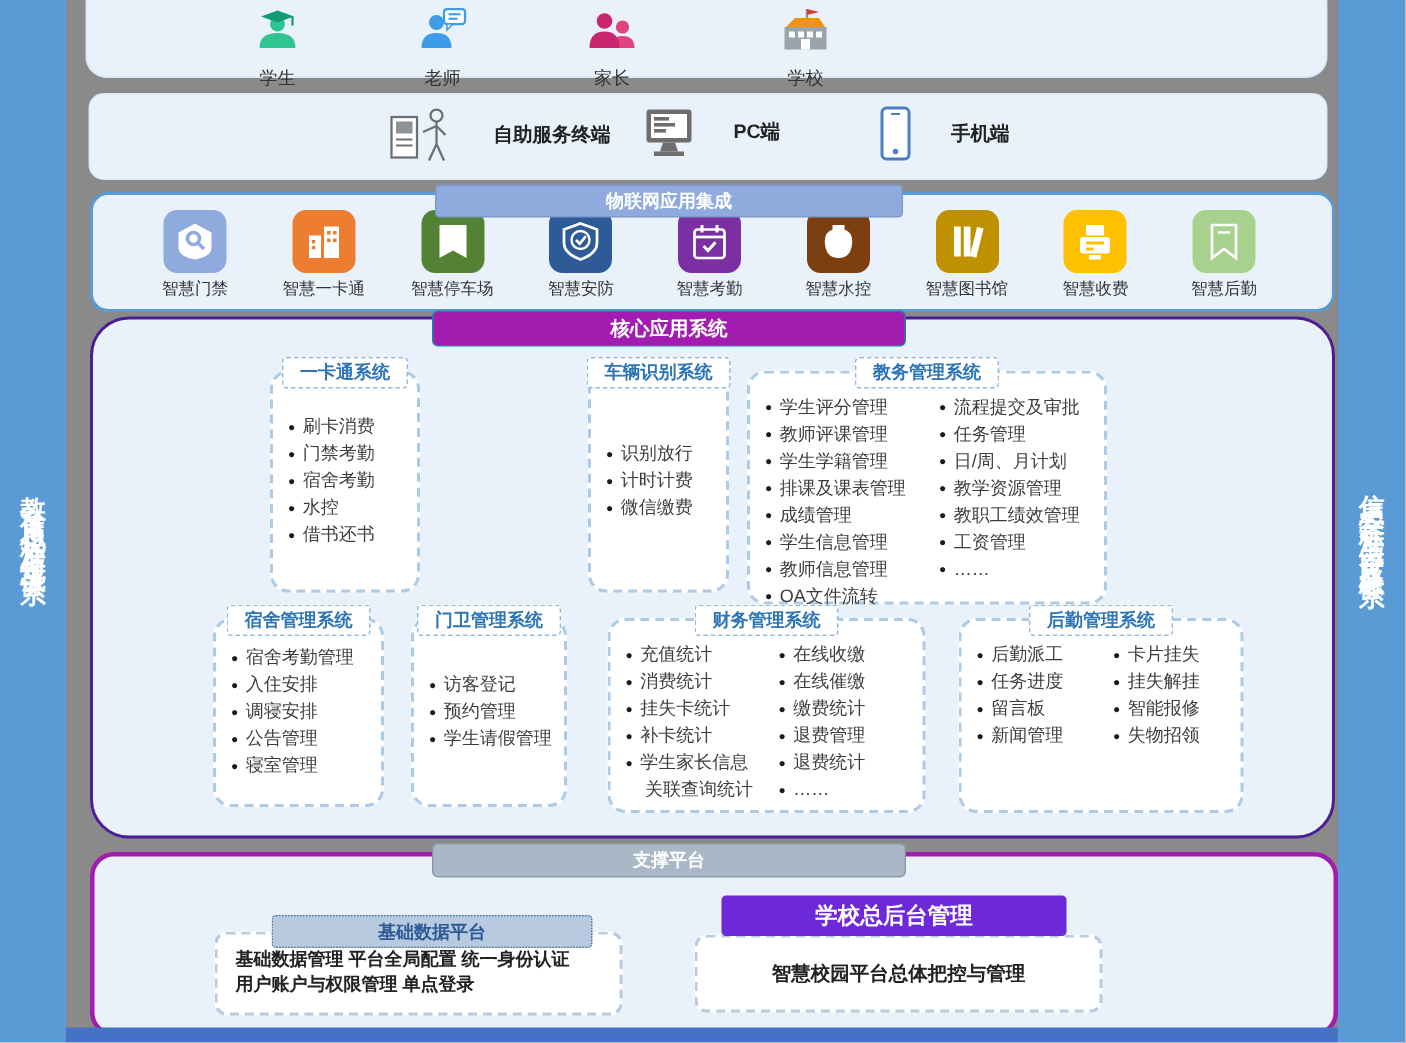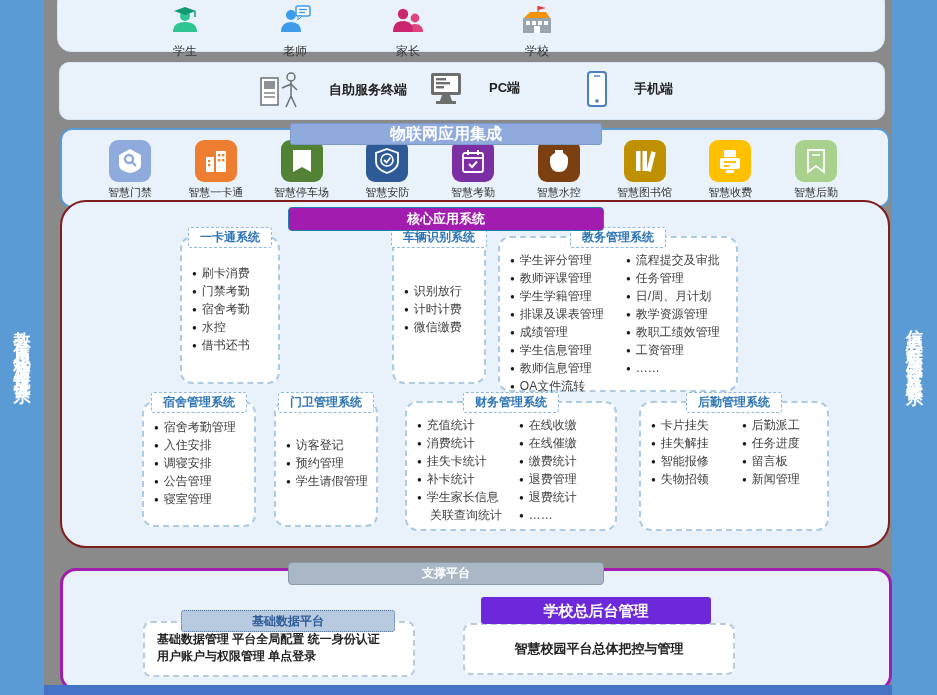--- a/index.html
+++ b/index.html
@@ -10,26 +10,26 @@
   .pillar.left  { left:0;  width:44px; }
   .pillar.right { right:0; width:45px; }
   .pillar .vtext { writing-mode:vertical-rl; text-orientation:upright; color:#fff; font-size:17px; letter-spacing:5px; font-weight:bold; }
   .bottom-strip { position:absolute; left:44px; right:45px; bottom:0; height:10px; z-index:4; }
 
   
   .panel { position:absolute; background:#e9f2fb; border-radius:14px; }
   .panel-users     { left:57px; top:-12px; width:826px; height:62px;  border:1px solid #d7e6f4; }
   .panel-terminals { left:59px; top:62px;  width:824px; height:56px;  border:1px solid #d7e6f4; border-radius:10px; }
   .panel-iot       { left:60px; top:128px; width:826px; height:76px;  border:2px solid #5b9bd5; border-radius:12px; }
-  .panel-core      { left:60px; top:200px; width:826px; height:344px; border:2px solid #7f1d1d; border-radius:26px; }
+  .panel-core      { left:60px; top:211px; width:826px; height:344px; border:2px solid #4c1d95; border-radius:26px; }
   .panel-support   { left:60px; top:568px; width:826px; height:117px; border:3px solid #a21caf; border-radius:16px; }
 
   
   .banner { position:absolute; color:#fff; font-weight:bold; text-align:center; z-index:6; }
-  .banner-iot     { left:290px; top:123px; width:310px; height:20px; line-height:20px; font-size:16px; border-radius:3px; border:1px solid #7d99cc; }
+  .banner-iot     { left:290px; top:123px; width:310px; height:20px; line-height:20px; font-size:12px; border-radius:3px; border:1px solid #7d99cc; }
   .banner-core    { left:288px; top:207px; width:314px; height:22px; line-height:22px; font-size:13px; border-radius:4px; border:1px solid #1f7fad; }
   .banner-support { left:288px; top:562px; width:314px; height:21px; line-height:21px; font-size:12px; border-radius:4px; border:1px solid #8b9aa9; }
 
   
   .figure { position:absolute; top:4px; width:70px; text-align:center; z-index:3; }
   .figure .flabel { display:block; margin-top:1px; font-size:12px; color:#333; }
 
   
   .terminal { position:absolute; top:70px; display:flex; align-items:center; gap:25px; z-index:3; }
   .terminal .tlabel { font-size:13px; color:#222; font-weight:bold; }
@@ -335,30 +335,30 @@
             <li>退费统计</li>
             <li>……</li>
           </ul>
       </div>
     </div>
 
     <div class="card" style="left:577px; top:199px; width:190px; height:130px;">
       <div class="card-title">后勤管理系统</div>
       <div class="cols">
         <ul class="items">
+            <li>后勤派工</li>
+            <li>任务进度</li>
+            <li>留言板</li>
+            <li>新闻管理</li>
+          </ul>
+        <ul class="items">
             <li>卡片挂失</li>
             <li>挂失解挂</li>
             <li>智能报修</li>
             <li>失物招领</li>
-          </ul>
-        <ul class="items">
-            <li>后勤派工</li>
-            <li>任务进度</li>
-            <li>留言板</li>
-            <li>新闻管理</li>
           </ul>
       </div>
     </div>
   </div>
   <div class="banner banner-core" style="background-color: #a21caf;">核心应用系统</div>
 
   <div class="panel panel-support">
     <div class="base-head" style="left:118px; top:39px; width:212px; height:20px; line-height:20px;">基础数据平台</div>
     <div class="sup-card" style="left:80px; top:50px; width:272px; height:56px;">
       <div class="base-body">

